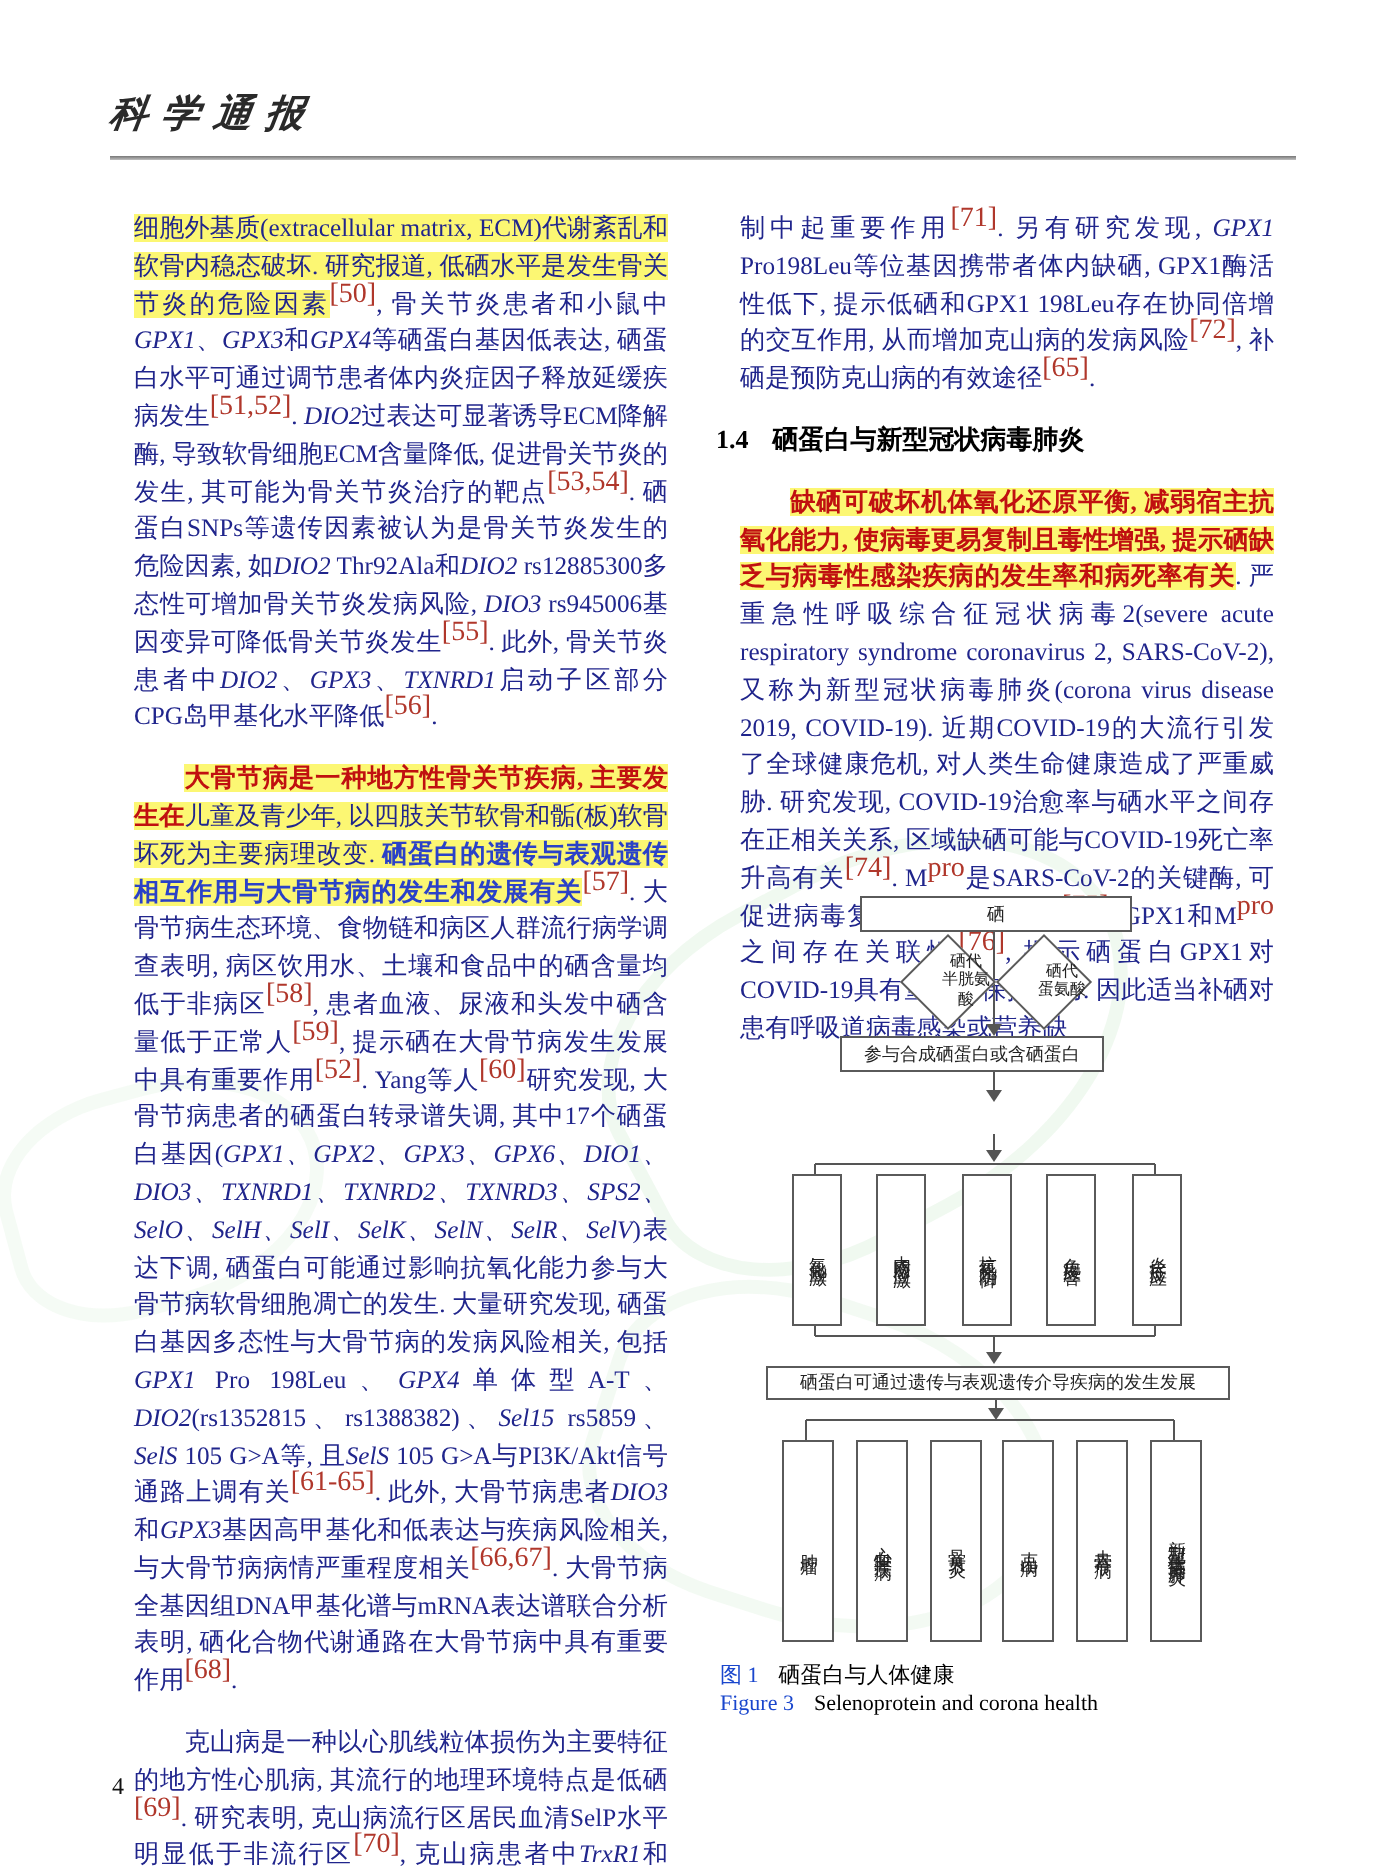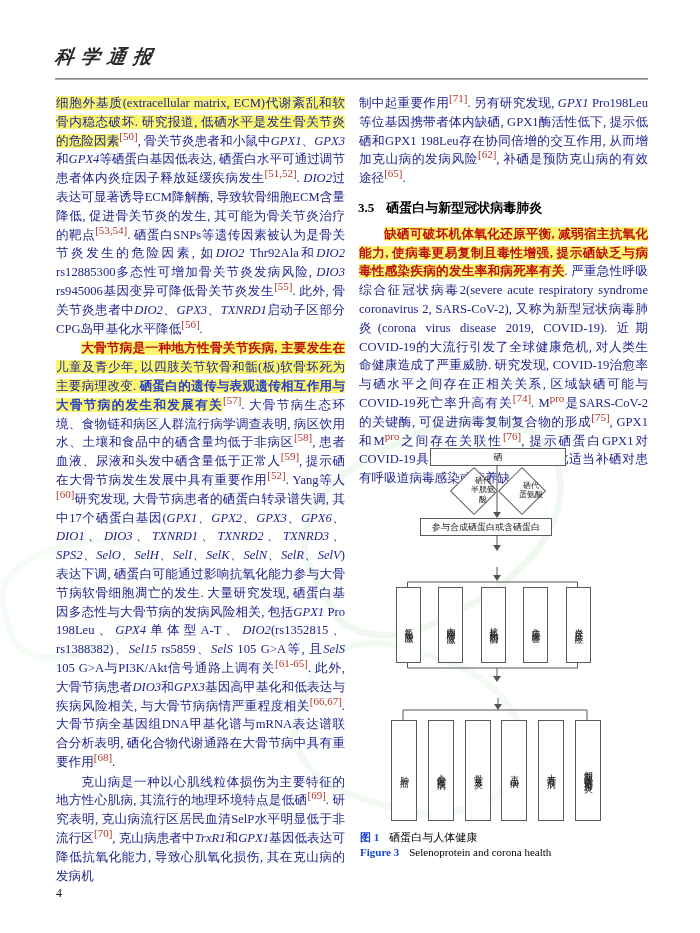--- a/index.html
+++ b/index.html
@@ -17,47 +17,47 @@
   .masthead{position:absolute;left:55px;top:44px;font-family:"DejaVu Serif",serif;
     font-style:italic;font-weight:bold;font-size:19px;letter-spacing:7px;color:#2a2a2a;
     transform:skewX(-8deg);}
   .head-rule{position:absolute;left:55px;top:78px;width:593px;height:2px;
     background:linear-gradient(#777,#c0c0c0);}
   
   .col{position:absolute;width:291px;font-size:12.6px;line-height:18.8px;
     color:#20258c;text-align:justify;}
   .col-left{left:55px;top:93px;}
   .col-right{left:358px;top:93px;}
-  p.para{margin:1px;}
+  p.para{margin:12px;}
   p.indent{text-indent:2em;}
   h3.sec{margin:11px 0 7px 0;font-size:13px;font-weight:bold;color:#000;
     font-family:"Liberation Serif",serif;text-align:left;}
   h3.sec .sec-num{margin-right:12px;}
   
   .seg-n{}
   .seg-i{font-style:italic;}
-  sup.seg-ref{color:#b0372b;font-size:11px;line-height:0;}
+  sup.seg-ref{color:#b0372b;font-size:14px;line-height:0;}
   .seg-hl{background:#fcf773;}
   .seg-hlr{background:#fcf773;color:#c01010;font-weight:bold;}
   .seg-hlb{background:#fcf773;color:#2a41c8;font-weight:bold;}
   
   .figure{position:absolute;left:358px;top:444px;width:291px;height:440px;font-family:"Liberation Sans",sans-serif;}
   .fig-svg{position:absolute;left:0;top:0;pointer-events:none;}
   .fbox{position:absolute;border:1px solid #5a5a5a;background:#fff;display:flex;
     align-items:center;justify-content:center;font-size:9px;color:#222;line-height:11px;white-space:nowrap;}
   .vbox{position:absolute;border:1px solid #5a5a5a;background:#fff;display:flex;
     align-items:center;justify-content:center;font-size:9px;color:#222;
     writing-mode:vertical-rl;text-orientation:upright;letter-spacing:2px;}
   .diamond{position:absolute;width:46px;height:46px;}
   .diamond-shape{position:absolute;left:7px;top:7px;width:32px;height:32px;
     border:1px solid #5a5a5a;background:#fff;transform:rotate(45deg);}
   .diamond-text{position:absolute;inset:0;display:flex;align-items:center;justify-content:center;
     font-size:8px;line-height:9.5px;color:#222;text-align:center;white-space:pre-line;margin-left:20px;}
   .fig-cap{position:absolute;left:2px;font-size:11px;color:#000;font-family:"Liberation Serif",serif;}
-  .cap-label{color:#1946cd;font-weight:bold;margin-right:10px;}
+  .cap-label{color:#1946cd;font-weight:normal;margin-right:10px;}
   .fig-cap-zh{top:386px;}
   .fig-cap-en{top:402px;}
   
   .page-num{position:absolute;left:56px;top:886px;font-size:12px;color:#111;}
 </style>
 </head>
 <body>
 
 <div class="wm wm1"></div>
 <div class="wm wm2"></div>
@@ -66,23 +66,23 @@
 <div class="masthead">科学通报</div>
 <div class="head-rule"></div>
 
 <div class="col col-left">
   <p class="para"><span class="seg-hl">细胞外基质(extracellular matrix, ECM)代谢紊乱和软骨内稳态破坏. 研究报道, 低硒水平是发生骨关节炎的危险因素</span><sup class="seg-ref">[50]</sup><span class="seg-n">, 骨关节炎患者和小鼠中</span><span class="seg-i">GPX1</span><span class="seg-n">、</span><span class="seg-i">GPX3</span><span class="seg-n">和</span><span class="seg-i">GPX4</span><span class="seg-n">等硒蛋白基因低表达, 硒蛋白水平可通过调节患者体内炎症因子释放延缓疾病发生</span><sup class="seg-ref">[51,52]</sup><span class="seg-n">. </span><span class="seg-i">DIO2</span><span class="seg-n">过表达可显著诱导ECM降解酶, 导致软骨细胞ECM含量降低, 促进骨关节炎的发生, 其可能为骨关节炎治疗的靶点</span><sup class="seg-ref">[53,54]</sup><span class="seg-n">. 硒蛋白SNPs等遗传因素被认为是骨关节炎发生的危险因素, 如</span><span class="seg-i">DIO2</span><span class="seg-n"> Thr92Ala和</span><span class="seg-i">DIO2</span><span class="seg-n"> rs12885300多态性可增加骨关节炎发病风险, </span><span class="seg-i">DIO3</span><span class="seg-n"> rs945006基因变异可降低骨关节炎发生</span><sup class="seg-ref">[55]</sup><span class="seg-n">. 此外, 骨关节炎患者中</span><span class="seg-i">DIO2</span><span class="seg-n">、</span><span class="seg-i">GPX3</span><span class="seg-n">、</span><span class="seg-i">TXNRD1</span><span class="seg-n">启动子区部分CPG岛甲基化水平降低</span><sup class="seg-ref">[56]</sup><span class="seg-n">.</span></p>
   <p class="para indent"><span class="seg-hlr">大骨节病是一种地方性骨关节疾病, 主要发生在</span><span class="seg-hl">儿童及青少年, 以四肢关节软骨和骺(板)软骨坏死为主要病理改变. </span><span class="seg-hlb">硒蛋白的遗传与表观遗传相互作用与大骨节病的发生和发展有关</span><sup class="seg-ref">[57]</sup><span class="seg-n">. 大骨节病生态环境、食物链和病区人群流行病学调查表明, 病区饮用水、土壤和食品中的硒含量均低于非病区</span><sup class="seg-ref">[58]</sup><span class="seg-n">, 患者血液、尿液和头发中硒含量低于正常人</span><sup class="seg-ref">[59]</sup><span class="seg-n">, 提示硒在大骨节病发生发展中具有重要作用</span><sup class="seg-ref">[52]</sup><span class="seg-n">. Yang等人</span><sup class="seg-ref">[60]</sup><span class="seg-n">研究发现, 大骨节病患者的硒蛋白转录谱失调, 其中17个硒蛋白基因(</span><span class="seg-i">GPX1、GPX2、GPX3、GPX6、DIO1、DIO3、TXNRD1、TXNRD2、TXNRD3、SPS2、SelO、SelH、SelI、SelK、SelN、SelR、SelV</span><span class="seg-n">)表达下调, 硒蛋白可能通过影响抗氧化能力参与大骨节病软骨细胞凋亡的发生. 大量研究发现, 硒蛋白基因多态性与大骨节病的发病风险相关, 包括</span><span class="seg-i">GPX1</span><span class="seg-n"> Pro 198Leu、</span><span class="seg-i">GPX4</span><span class="seg-n">单体型A-T、</span><span class="seg-i">DIO2</span><span class="seg-n">(rs1352815、rs1388382)、</span><span class="seg-i">Sel15</span><span class="seg-n"> rs5859、</span><span class="seg-i">SelS</span><span class="seg-n"> 105 G&gt;A等, 且</span><span class="seg-i">SelS</span><span class="seg-n"> 105 G&gt;A与PI3K/Akt信号通路上调有关</span><sup class="seg-ref">[61-65]</sup><span class="seg-n">. 此外, 大骨节病患者</span><span class="seg-i">DIO3</span><span class="seg-n">和</span><span class="seg-i">GPX3</span><span class="seg-n">基因高甲基化和低表达与疾病风险相关, 与大骨节病病情严重程度相关</span><sup class="seg-ref">[66,67]</sup><span class="seg-n">. 大骨节病全基因组DNA甲基化谱与mRNA表达谱联合分析表明, 硒化合物代谢通路在大骨节病中具有重要作用</span><sup class="seg-ref">[68]</sup><span class="seg-n">.</span></p>
   <p class="para indent"><span class="seg-n">克山病是一种以心肌线粒体损伤为主要特征的地方性心肌病, 其流行的地理环境特点是低硒</span><sup class="seg-ref">[69]</sup><span class="seg-n">. 研究表明, 克山病流行区居民血清SelP水平明显低于非流行区</span><sup class="seg-ref">[70]</sup><span class="seg-n">, 克山病患者中</span><span class="seg-i">TrxR1</span><span class="seg-n">和</span><span class="seg-i">GPX1</span><span class="seg-n">基因低表达可降低抗氧化能力, 导致心肌氧化损伤, 其在克山病的发病机</span></p>
 </div>
 
 <div class="col col-right">
-  <p class="para"><span class="seg-n">制中起重要作用</span><sup class="seg-ref">[71]</sup><span class="seg-n">. 另有研究发现, </span><span class="seg-i">GPX1</span><span class="seg-n"> Pro198Leu等位基因携带者体内缺硒, GPX1酶活性低下, 提示低硒和GPX1 198Leu存在协同倍增的交互作用, 从而增加克山病的发病风险</span><sup class="seg-ref">[62]</sup><span class="seg-n">, 补硒是预防克山病的有效途径</span><sup class="seg-ref">[65]</sup><span class="seg-n">.</span></p>
+  <p class="para"><span class="seg-n">制中起重要作用</span><sup class="seg-ref">[71]</sup><span class="seg-n">. 另有研究发现, </span><span class="seg-i">GPX1</span><span class="seg-n"> Pro198Leu等位基因携带者体内缺硒, GPX1酶活性低下, 提示低硒和GPX1 198Leu存在协同倍增的交互作用, 从而增加克山病的发病风险</span><sup class="seg-ref">[72]</sup><span class="seg-n">, 补硒是预防克山病的有效途径</span><sup class="seg-ref">[65]</sup><span class="seg-n">.</span></p>
   <h3 class="sec">
-    <span class="sec-num">3.5</span><span>硒蛋白与新型冠状病毒肺炎</span>
+    <span class="sec-num">1.4</span><span>硒蛋白与新型冠状病毒肺炎</span>
   </h3>
   <p class="para indent"><span class="seg-hlr">缺硒可破坏机体氧化还原平衡, 减弱宿主抗氧化能力, 使病毒更易复制且毒性增强, 提示硒缺乏与病毒性感染疾病的发生率和病死率有关</span><span class="seg-n">. 严重急性呼吸综合征冠状病毒2(severe acute respiratory syndrome coronavirus 2, SARS-CoV-2), 又称为新型冠状病毒肺炎(corona virus disease 2019, COVID-19). 近期COVID-19的大流行引发了全球健康危机, 对人类生命健康造成了严重威胁. 研究发现, COVID-19治愈率与硒水平之间存在正相关关系, 区域缺硒可能与COVID-19死亡率升高有关</span><sup class="seg-ref">[74]</sup><span class="seg-n">. M</span><sup class="seg-ref">pro</sup><span class="seg-n">是SARS-CoV-2的关键酶, 可促进病毒复制复合物的形成</span><sup class="seg-ref">[75]</sup><span class="seg-n">, GPX1和M</span><sup class="seg-ref">pro</sup><span class="seg-n">之间存在关联性</span><sup class="seg-ref">[76]</sup><span class="seg-n">, 提示硒蛋白GPX1对COVID-19具有重要的保护作用. 因此适当补硒对患有呼吸道病毒感染或营养缺</span></p>
 </div>
 
 <div class="figure">
   <svg class="fig-svg" width="291" height="440" viewBox="0 0 291 440">
     <g stroke="#555" stroke-width="1" fill="none">
       <line x1="139" y1="20" x2="139" y2="70"></line>
       <line x1="139" y1="90" x2="139" y2="102"></line>
       <line x1="139" y1="123" x2="139" y2="132"></line>
@@ -122,20 +122,21 @@
 
   <div class="fbox" style="left:62px;top:74px;width:130px;height:16px;">参与合成硒蛋白或含硒蛋白</div>
 
 
   <div class="vbox" style="left:38px;top:143px;width:23px;height:74px;">氧化应激</div>
   <div class="vbox" style="left:80px;top:143px;width:23px;height:74px;">内质网应激</div>
   <div class="vbox" style="left:123px;top:143px;width:23px;height:74px;">抗氧化防御</div>
   <div class="vbox" style="left:165px;top:143px;width:23px;height:74px;">免疫应答</div>
   <div class="vbox" style="left:208px;top:143px;width:23px;height:74px;">炎症反应</div>
 
+  <div class="fbox" style="left:25px;top:239px;width:230px;height:15px;">硒蛋白可通过遗传与表观遗传介导疾病的发生发展</div>
 
   <div class="vbox" style="left:33px;top:276px;width:24px;height:99px;">肿瘤</div>
   <div class="vbox" style="left:70px;top:276px;width:24px;height:99px;">心血管疾病</div>
   <div class="vbox" style="left:107px;top:276px;width:24px;height:99px;">骨关节炎</div>
   <div class="vbox" style="left:143px;top:276px;width:24px;height:99px;">克山病</div>
   <div class="vbox" style="left:180px;top:276px;width:24px;height:99px;">大骨节病</div>
   <div class="vbox" style="left:217px;top:276px;width:24px;height:99px;">新型冠状病毒肺炎</div>
 
   <div class="fig-cap fig-cap-zh">
     <span class="cap-label">图 1</span><span>硒蛋白与人体健康</span>

